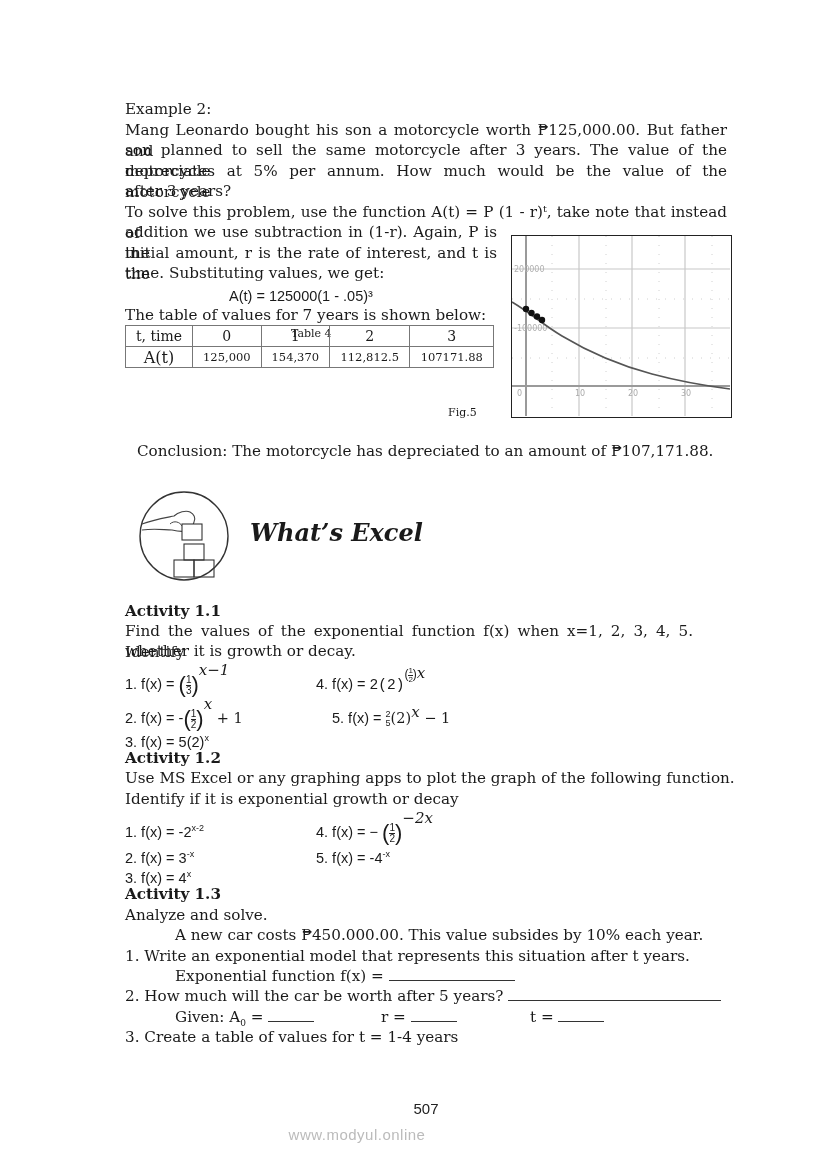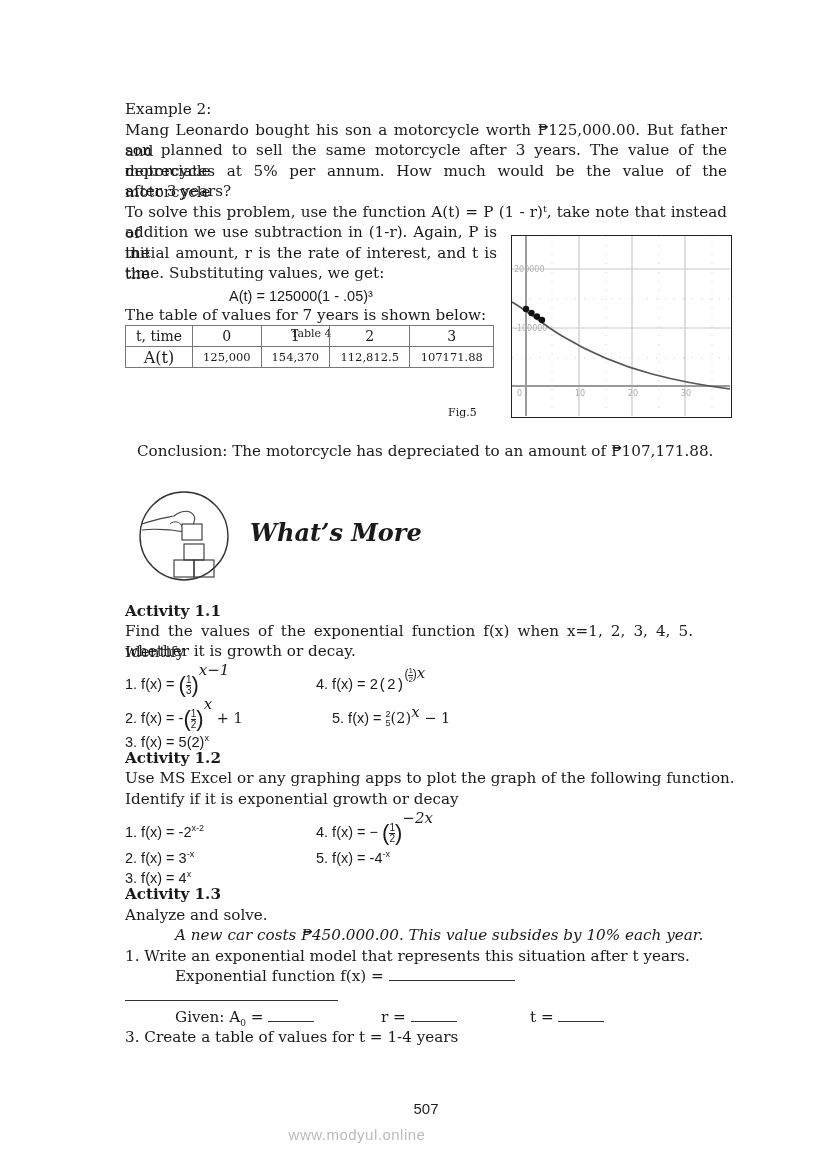--- a/index.html
+++ b/index.html
@@ -112,21 +112,21 @@
 
     <path d="M4,34 C14,30 26,28 36,26 C40,22 48,20 52,22 C56,24 58,28 56,32 L54,38 C50,42 42,42 34,40 C26,40 18,38 4,40" fill="none" stroke="#444" stroke-width="1.1"></path>
     <path d="M32,34 C36,30 42,32 44,36" fill="none" stroke="#444" stroke-width="1"></path>
 
     <rect x="44" y="34" width="20" height="16" fill="#fff" stroke="#333" stroke-width="1.1"></rect>
     <rect x="46" y="54" width="20" height="16" fill="none" stroke="#333" stroke-width="1.1"></rect>
     <rect x="36" y="70" width="20" height="17" fill="none" stroke="#333" stroke-width="1.1"></rect>
     <rect x="56" y="70" width="20" height="17" fill="none" stroke="#333" stroke-width="1.1"></rect>
   </svg>
 </div>
-<div class="abs title-more" style="left:250px; top:518px;">What’s More</div>
+<div class="abs title-more" style="left:250px; top:518px;">What’s Excel</div>
 
 <div class="abs txt bold" style="left:125px; top:601px;">Activity 1.1</div>
 <div class="abs txt just" style="left:125px; top:621px; width:568px;">Find the values of the exponential function f(x) when x=1, 2, 3, 4, 5. Identify</div>
 <div class="abs txt" style="left:125px; top:641px;">whether it is growth or decay.</div>
 
 <div class="abs txt math" style="left:125px; top:668px;">
   <span>1. f(x) = </span><span class="paren">(</span><span class="frac"><span>1</span><span class="den">3</span></span><span class="paren">)</span><sup class="sup-i" style="position:relative; top:-8px;">x−1</sup>
 </div>
 <div class="abs txt math" style="left:316px; top:668px;">
   <span>4. f(x) =  </span><span style="font-family:Liberation Mono, monospace;">2(2)</span><sup style="position:relative; top:-5px;"><span style="font-size:12px;">(</span><span class="frac" style="font-size:8px; line-height:8px;"><span>1</span><span class="den">2</span></span><span style="font-size:12px;">)</span><span class="sup-i">x</span></sup>
@@ -158,27 +158,27 @@
 </div>
 <div class="abs txt math" style="left:316px; top:844px;">
   <span>5. f(x) = -4</span><sup style="font-size:9px;">-x</sup>
 </div>
 <div class="abs txt math" style="left:125px; top:864px;">
   <span>3. f(x) = 4</span><sup style="font-size:9px;">x</sup>
 </div>
 
 <div class="abs txt bold" style="left:125px; top:884px;">Activity 1.3</div>
 <div class="abs txt" style="left:125px; top:905px;">Analyze and solve.</div>
-<div class="abs txt" style="left:175px; top:925px;font-style:italic;">A new car costs ₱450.000.00. This value subsides by 10% each year.</div>
+<div class="abs txt" style="left:175px; top:925px;">A new car costs ₱450.000.00. This value subsides by 10% each year.</div>
 <div class="abs txt" style="left:125px; top:946px;">1. Write an exponential model that represents this situation after t years.</div>
 <div class="abs txt" style="left:175px; top:966px;">
   <span>Exponential function f(x) = </span><span class="blank" style="width:126px;"></span>
 </div>
 <div class="abs txt" style="left:125px; top:986px;">
-  <span class="blank" style="width:213px;"></span>
+  <span>2. How much will the car be worth after 5 years? </span><span class="blank" style="width:213px;"></span>
 </div>
 <div class="abs txt" style="left:175px; top:1007px;">
   <span>Given: A</span><sub style="font-size:9px;">0</sub><span> = </span><span class="blank" style="width:46px;"></span>
 </div>
 <div class="abs txt" style="left:381px; top:1007px;">
   <span>r = </span><span class="blank" style="width:46px;"></span>
 </div>
 <div class="abs txt" style="left:530px; top:1007px;">
   <span>t = </span><span class="blank" style="width:46px;"></span>
 </div>

